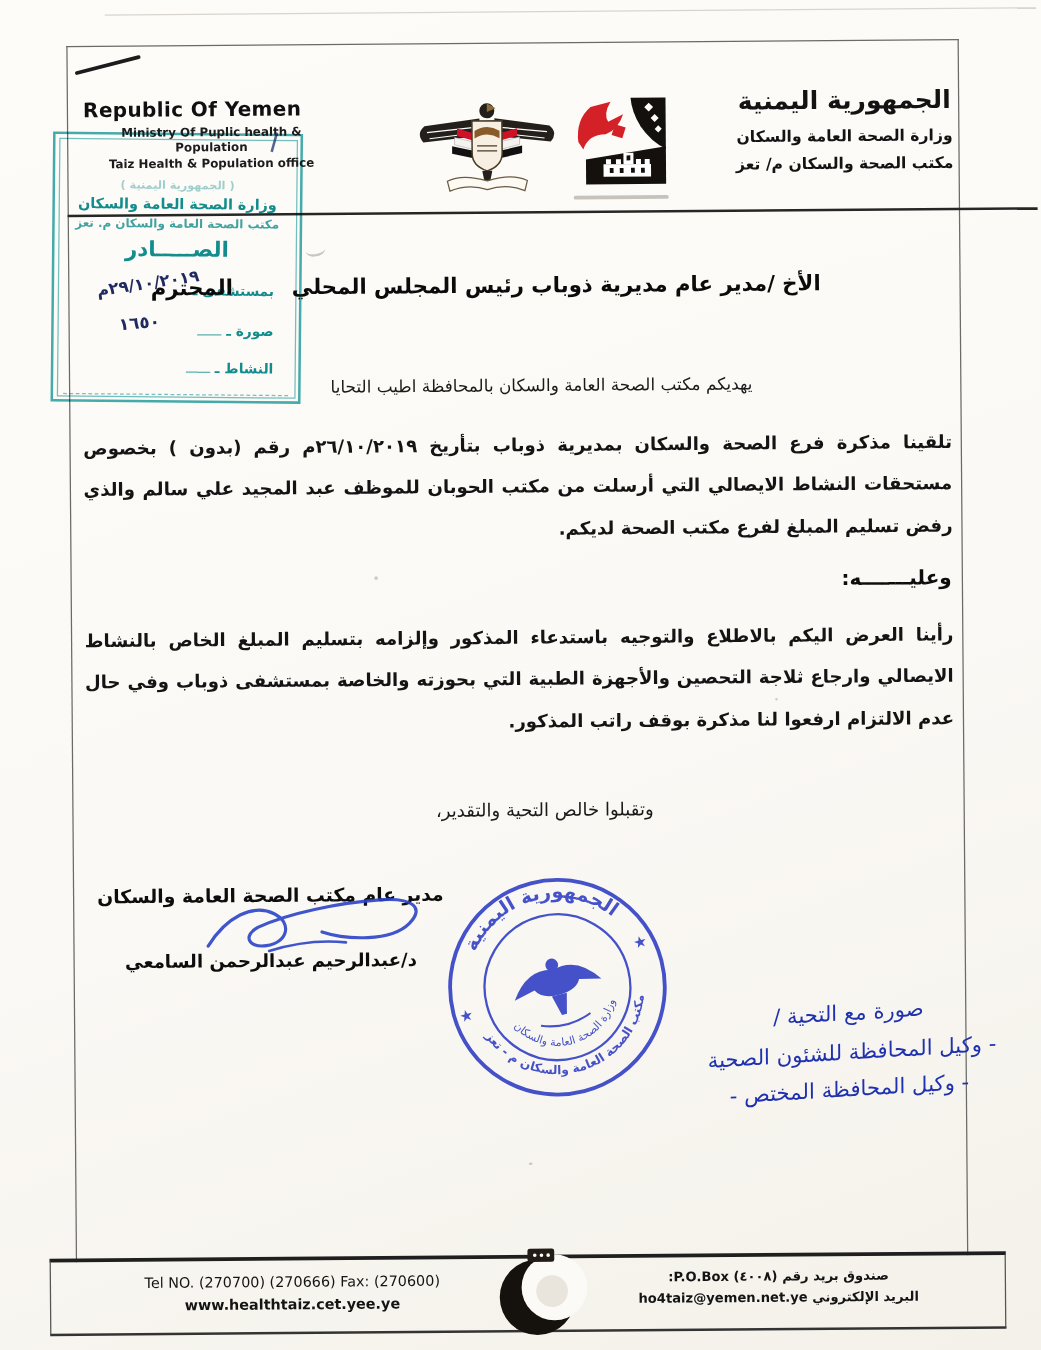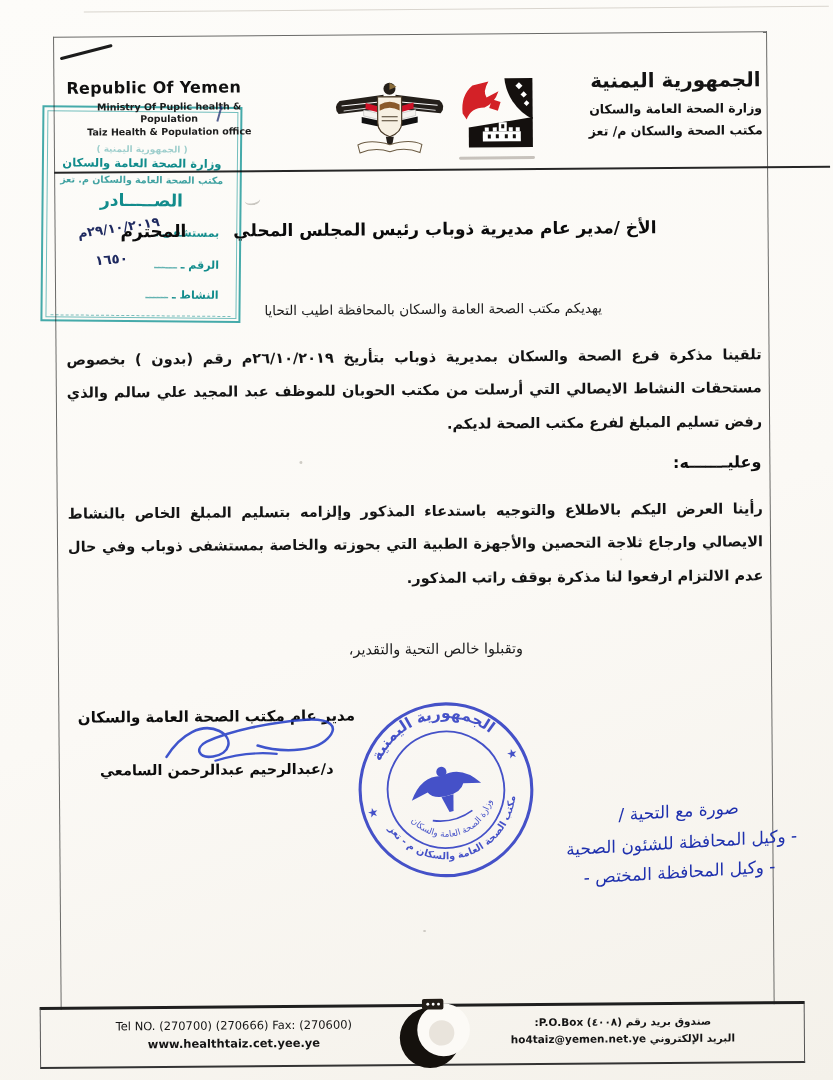--- a/index.html
+++ b/index.html
@@ -41,21 +41,21 @@
          border:2.4px solid rgba(23,150,150,.8);transform:rotate(1deg);
          z-index:2;mix-blend-mode:multiply;}
   .stamp::after{content:"";position:absolute;inset:2.5px;border:1.2px solid rgba(23,150,150,.6);}
   .srow{position:absolute;left:6px;right:6px;text-align:center;color:#128c8c;direction:rtl;}
   .st-faded{top:36px;font-size:9px;opacity:.4;font-weight:bold;}
   .st-min{top:48px;font-size:11.5px;font-weight:bold;}
   .st-off{top:66px;font-size:9.5px;opacity:.8;font-weight:bold;}
   .st-title{top:82px;font-size:17px;font-weight:bold;letter-spacing:1px;}
   .st-lbl{text-align:right;padding-right:14px;font-size:11px;font-weight:bold;}
   .st-date{top:118px;} .st-num{top:150px;} .st-att{top:180px;}
-  .st-dash{opacity:.65;font-weight:bold;}
+  .st-dash{opacity:.65;font-weight:normal;}
   .st-bottom{position:absolute;left:8px;right:8px;bottom:4px;height:0;
              border-top:1.6px dashed rgba(18,140,140,.55);}
   .ink{position:absolute;color:#1f2a60;font-weight:bold;z-index:3;}
   .ink-date{left:34px;top:112px;font-size:13px;transform:rotate(-9deg);}
   .ink-num{left:52px;top:143px;font-size:13.5px;transform:rotate(-5deg);}
 
   
   .addressee{position:absolute;left:123px;top:219px;width:536px;display:flex;
              justify-content:space-between;direction:rtl;font-size:17px;font-weight:bold;
              color:#0b0b0b;z-index:4;}
@@ -115,21 +115,21 @@
 
     <div class="stamp">
       <div class="srow st-faded">( الجمهورية اليمنية )</div>
       <div class="srow st-min">وزارة الصحة العامة والسكان</div>
       <div class="srow st-off">مكتب الصحة العامة والسكان م. تعز</div>
       <div class="srow st-title">الصـــــادر</div>
       <div class="srow st-lbl st-date">
         <span>بمستشفى ـ</span>
       </div>
       <div class="srow st-lbl st-num">
-        <span>الرقم ـ</span>
+        <span>صورة ـ</span>
         <span class="st-dash">ــــــ</span>
       </div>
       <div class="srow st-lbl st-att">
         <span>النشاط ـ</span>
         <span class="st-dash">ــــــ</span>
       </div>
       <div class="st-bottom"></div>
       <div class="ink ink-date">٢٩/١٠/٢٠١٩م</div>
       <div class="ink ink-num">١٦٥٠</div>
     </div>

